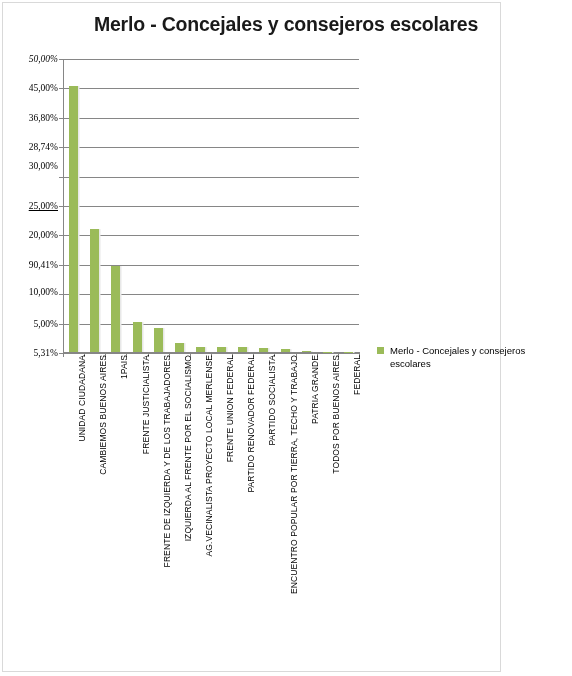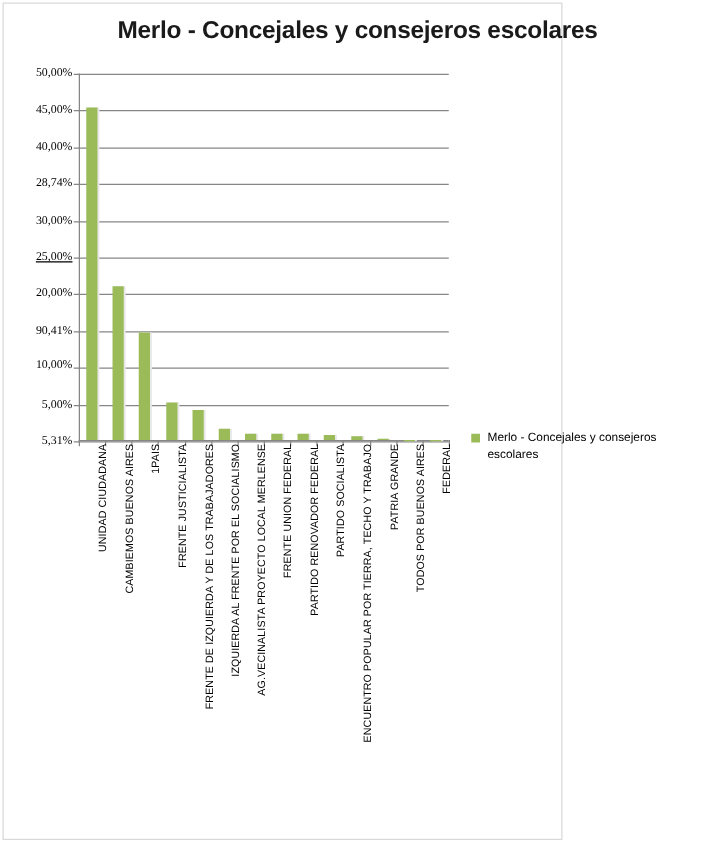--- a/index.html
+++ b/index.html
@@ -10,21 +10,21 @@
   body {
     width: 572px;
     height: 676px;
     font-family: "Liberation Sans", sans-serif;
     overflow: hidden;
   }
   #chart-frame {
     position: absolute;
     left: 2px;
     top: 2px;
-    width: 448px;
+    width: 499px;
     height: 670px;
     border: 1px solid #d9d9d9;
     box-sizing: border-box;
     background: #ffffff;
   }
   #chart-title {
     position: absolute;
     left: 0;
     top: 10px;
     width: 566px;
@@ -147,25 +147,25 @@
   }
 </style>
 </head>
 <body>
 
 <div id="chart-frame">
 
   <div id="chart-title">Merlo - Concejales y consejeros escolares</div>
 
   <div id="ylabels">
-      <div class="ytick-label" style="top: -5px;">50,00%</div>
+      <div class="ytick-label" style="top: -5px; font-style: italic;">50,00%</div>
       <div class="ytick-label" style="top: 24.4px;">45,00%</div>
-      <div class="ytick-label" style="top: 53.8px;">40,00%</div>
+      <div class="ytick-label" style="top: 53.8px;">36,80%</div>
       <div class="ytick-label" style="top: 83.2px;">28,74%</div>
-      <div class="ytick-label" style="top: 113px; text-align: right;">30,00%</div>
+      <div class="ytick-label" style="top: 102px; text-align: right;">30,00%</div>
       <div class="ytick-label" style="top: 142px; text-decoration: underline;">25,00%</div>
       <div class="ytick-label" style="top: 171.4px;">20,00%</div>
       <div class="ytick-label" style="top: 200.8px;">90,41%</div>
       <div class="ytick-label" style="top: 228px;">10,00%</div>
       <div class="ytick-label" style="top: 259.6px;">5,00%</div>
       <div class="ytick-label" style="top: 289px;">5,31%</div>
     </div>
 
   <div id="plot-area">
     <div id="axis-y-line"></div>

